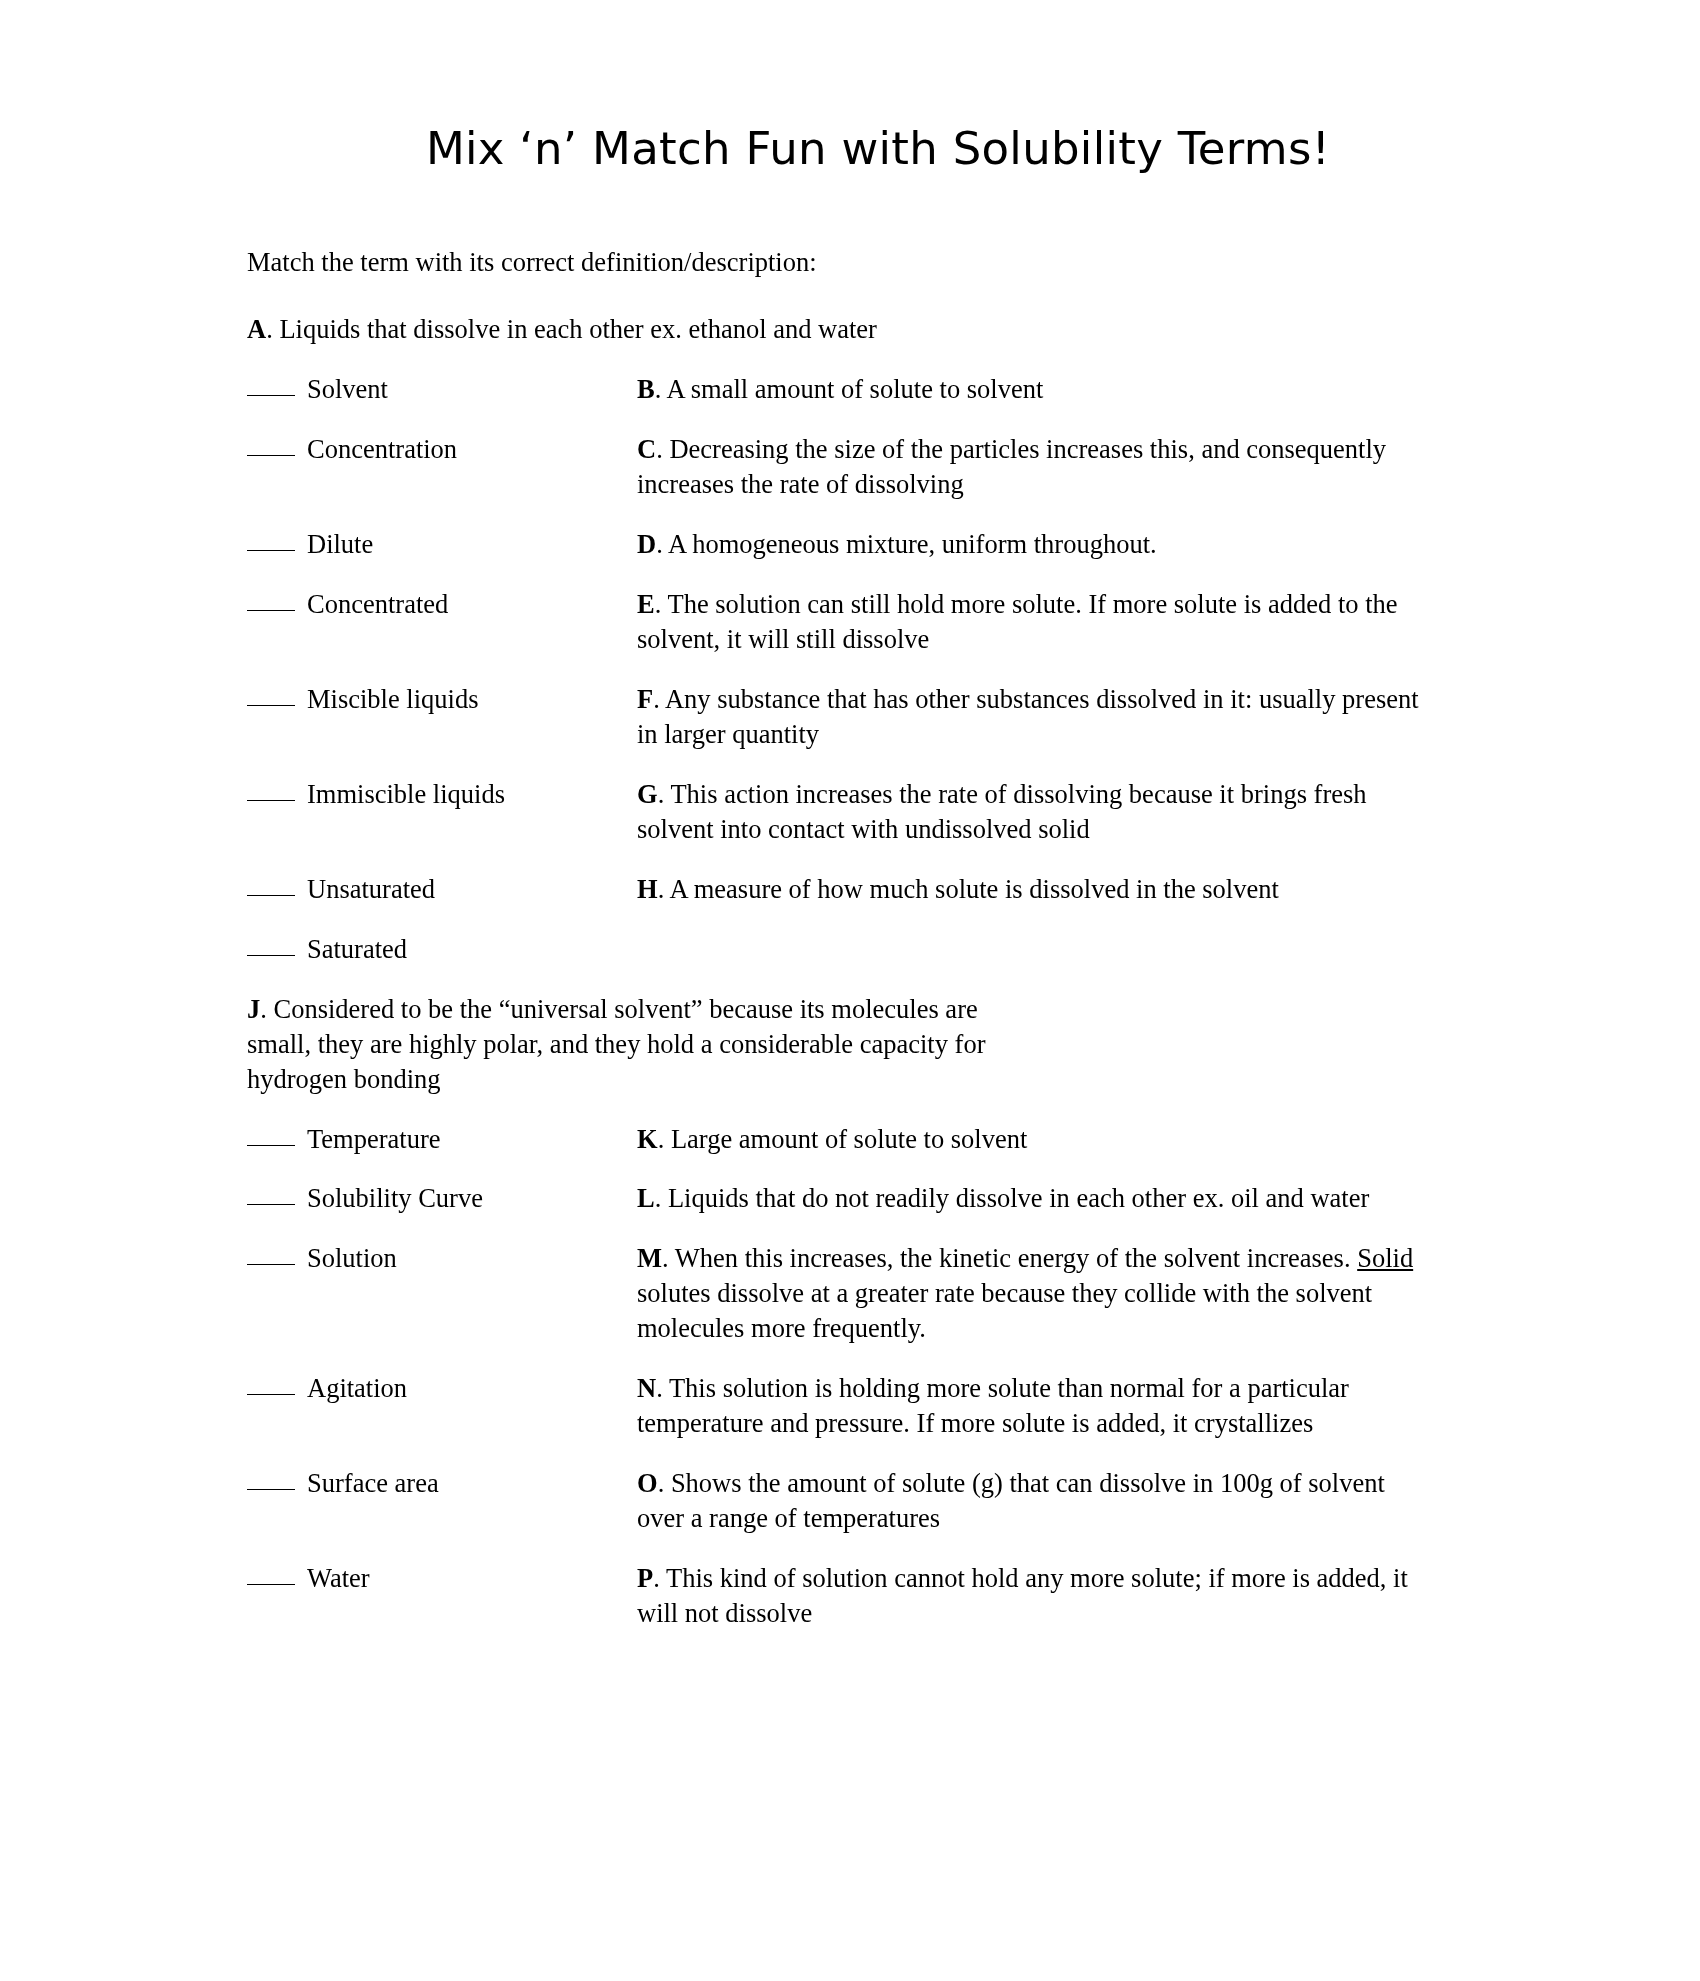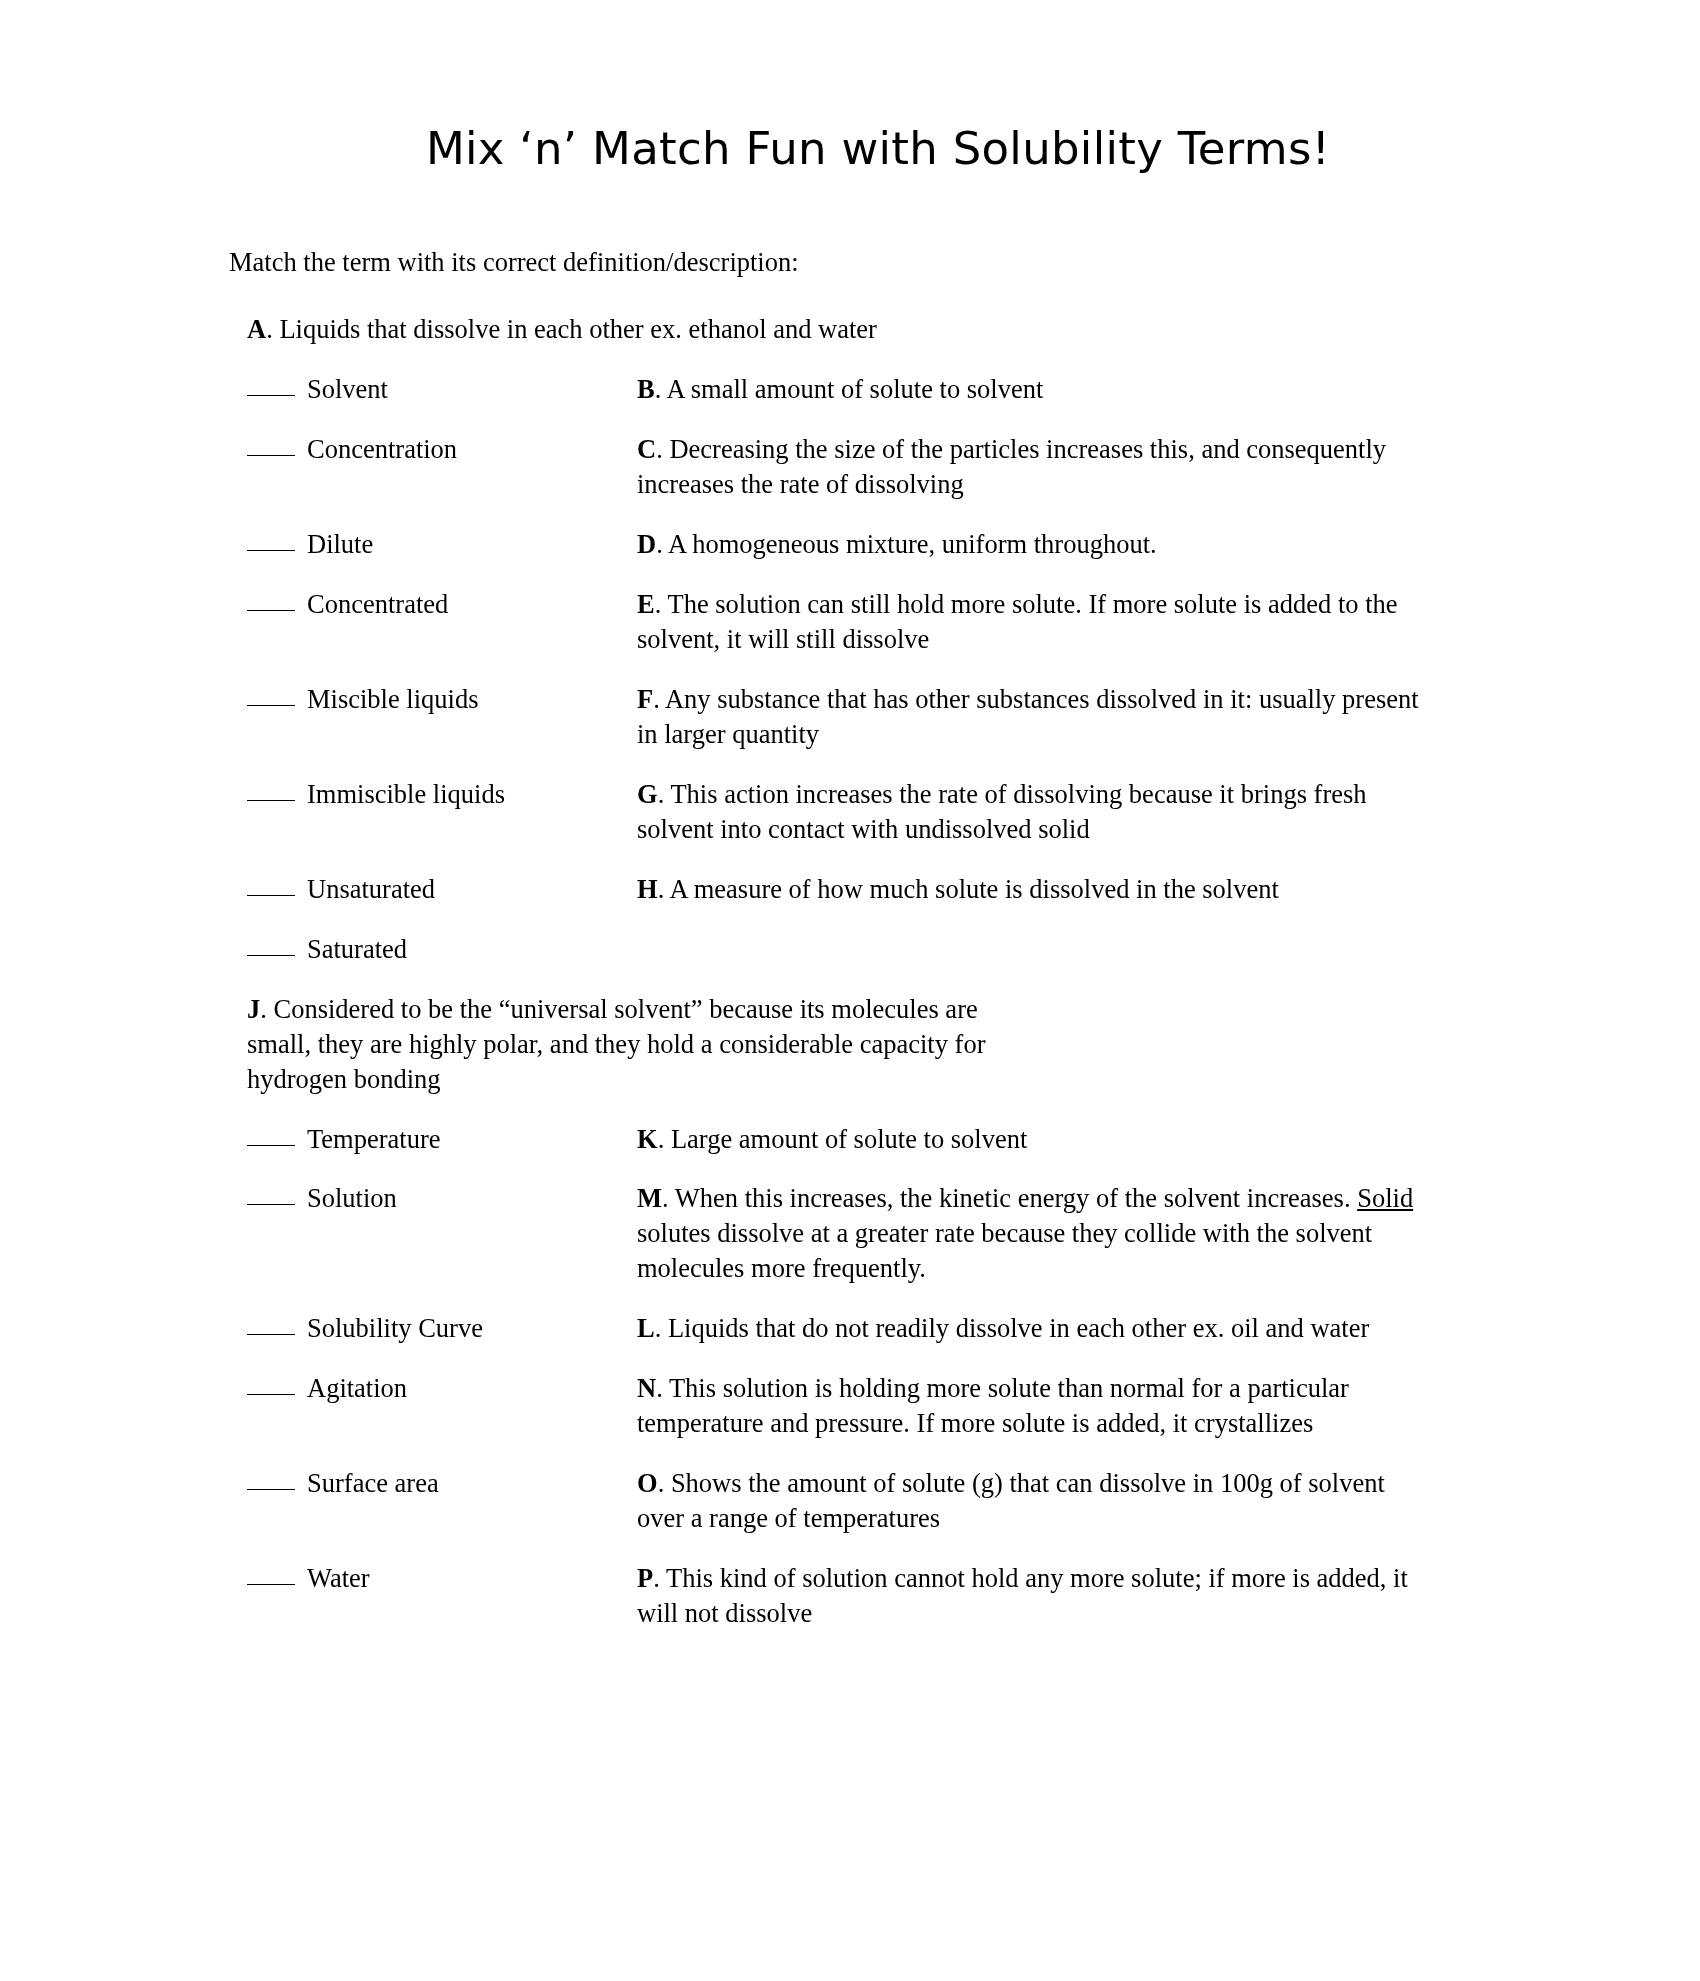--- a/index.html
+++ b/index.html
@@ -27,21 +27,21 @@
     font-size: 45px;
     font-weight: 400;
     letter-spacing: 0.3px;
     line-height: 1.1;
     color: #000;
     margin-left: 28px;
   }
   .instruction {
     position: absolute;
     top: 246px;
-    left: 229px;
+    left: 247px;
     font-size: 26.5px;
     line-height: 1.25;
   }
   .match-list {
     position: absolute;
     top: 312px;
     left: 247px;
     width: 1200px;
   }
   .match-row {
@@ -172,33 +172,33 @@
       <div class="term-cell">
         <span class="blank"></span><span>Temperature</span>
       </div>
       <div class="def-cell">
         <span class="def-letter">K</span><span>. Large amount of solute to solvent</span>
       </div>
     </div>
 
     <div class="match-row">
       <div class="term-cell">
+        <span class="blank"></span><span>Solubility Curve</span>
+      </div>
+      <div class="def-cell">
+        <span class="def-letter">L</span><span>. Liquids that do not readily dissolve in each other ex. oil and water</span>
+      </div>
+    </div>
+
+    <div class="match-row">
+      <div class="term-cell">
         <span class="blank"></span><span>Solution</span>
       </div>
       <div class="def-cell">
         <span class="def-letter">M</span><span>. When this increases, the kinetic energy of the solvent increases. </span><span class="u">Solid</span><span> solutes dissolve at a greater rate because they collide with the solvent molecules more frequently.</span>
-      </div>
-    </div>
-
-    <div class="match-row">
-      <div class="term-cell">
-        <span class="blank"></span><span>Solubility Curve</span>
-      </div>
-      <div class="def-cell">
-        <span class="def-letter">L</span><span>. Liquids that do not readily dissolve in each other ex. oil and water</span>
       </div>
     </div>
 
     <div class="match-row">
       <div class="term-cell">
         <span class="blank"></span><span>Agitation</span>
       </div>
       <div class="def-cell">
         <span class="def-letter">N</span><span>. This solution is holding more solute than normal for a particular temperature and pressure. If more solute is added, it crystallizes</span>
       </div>

